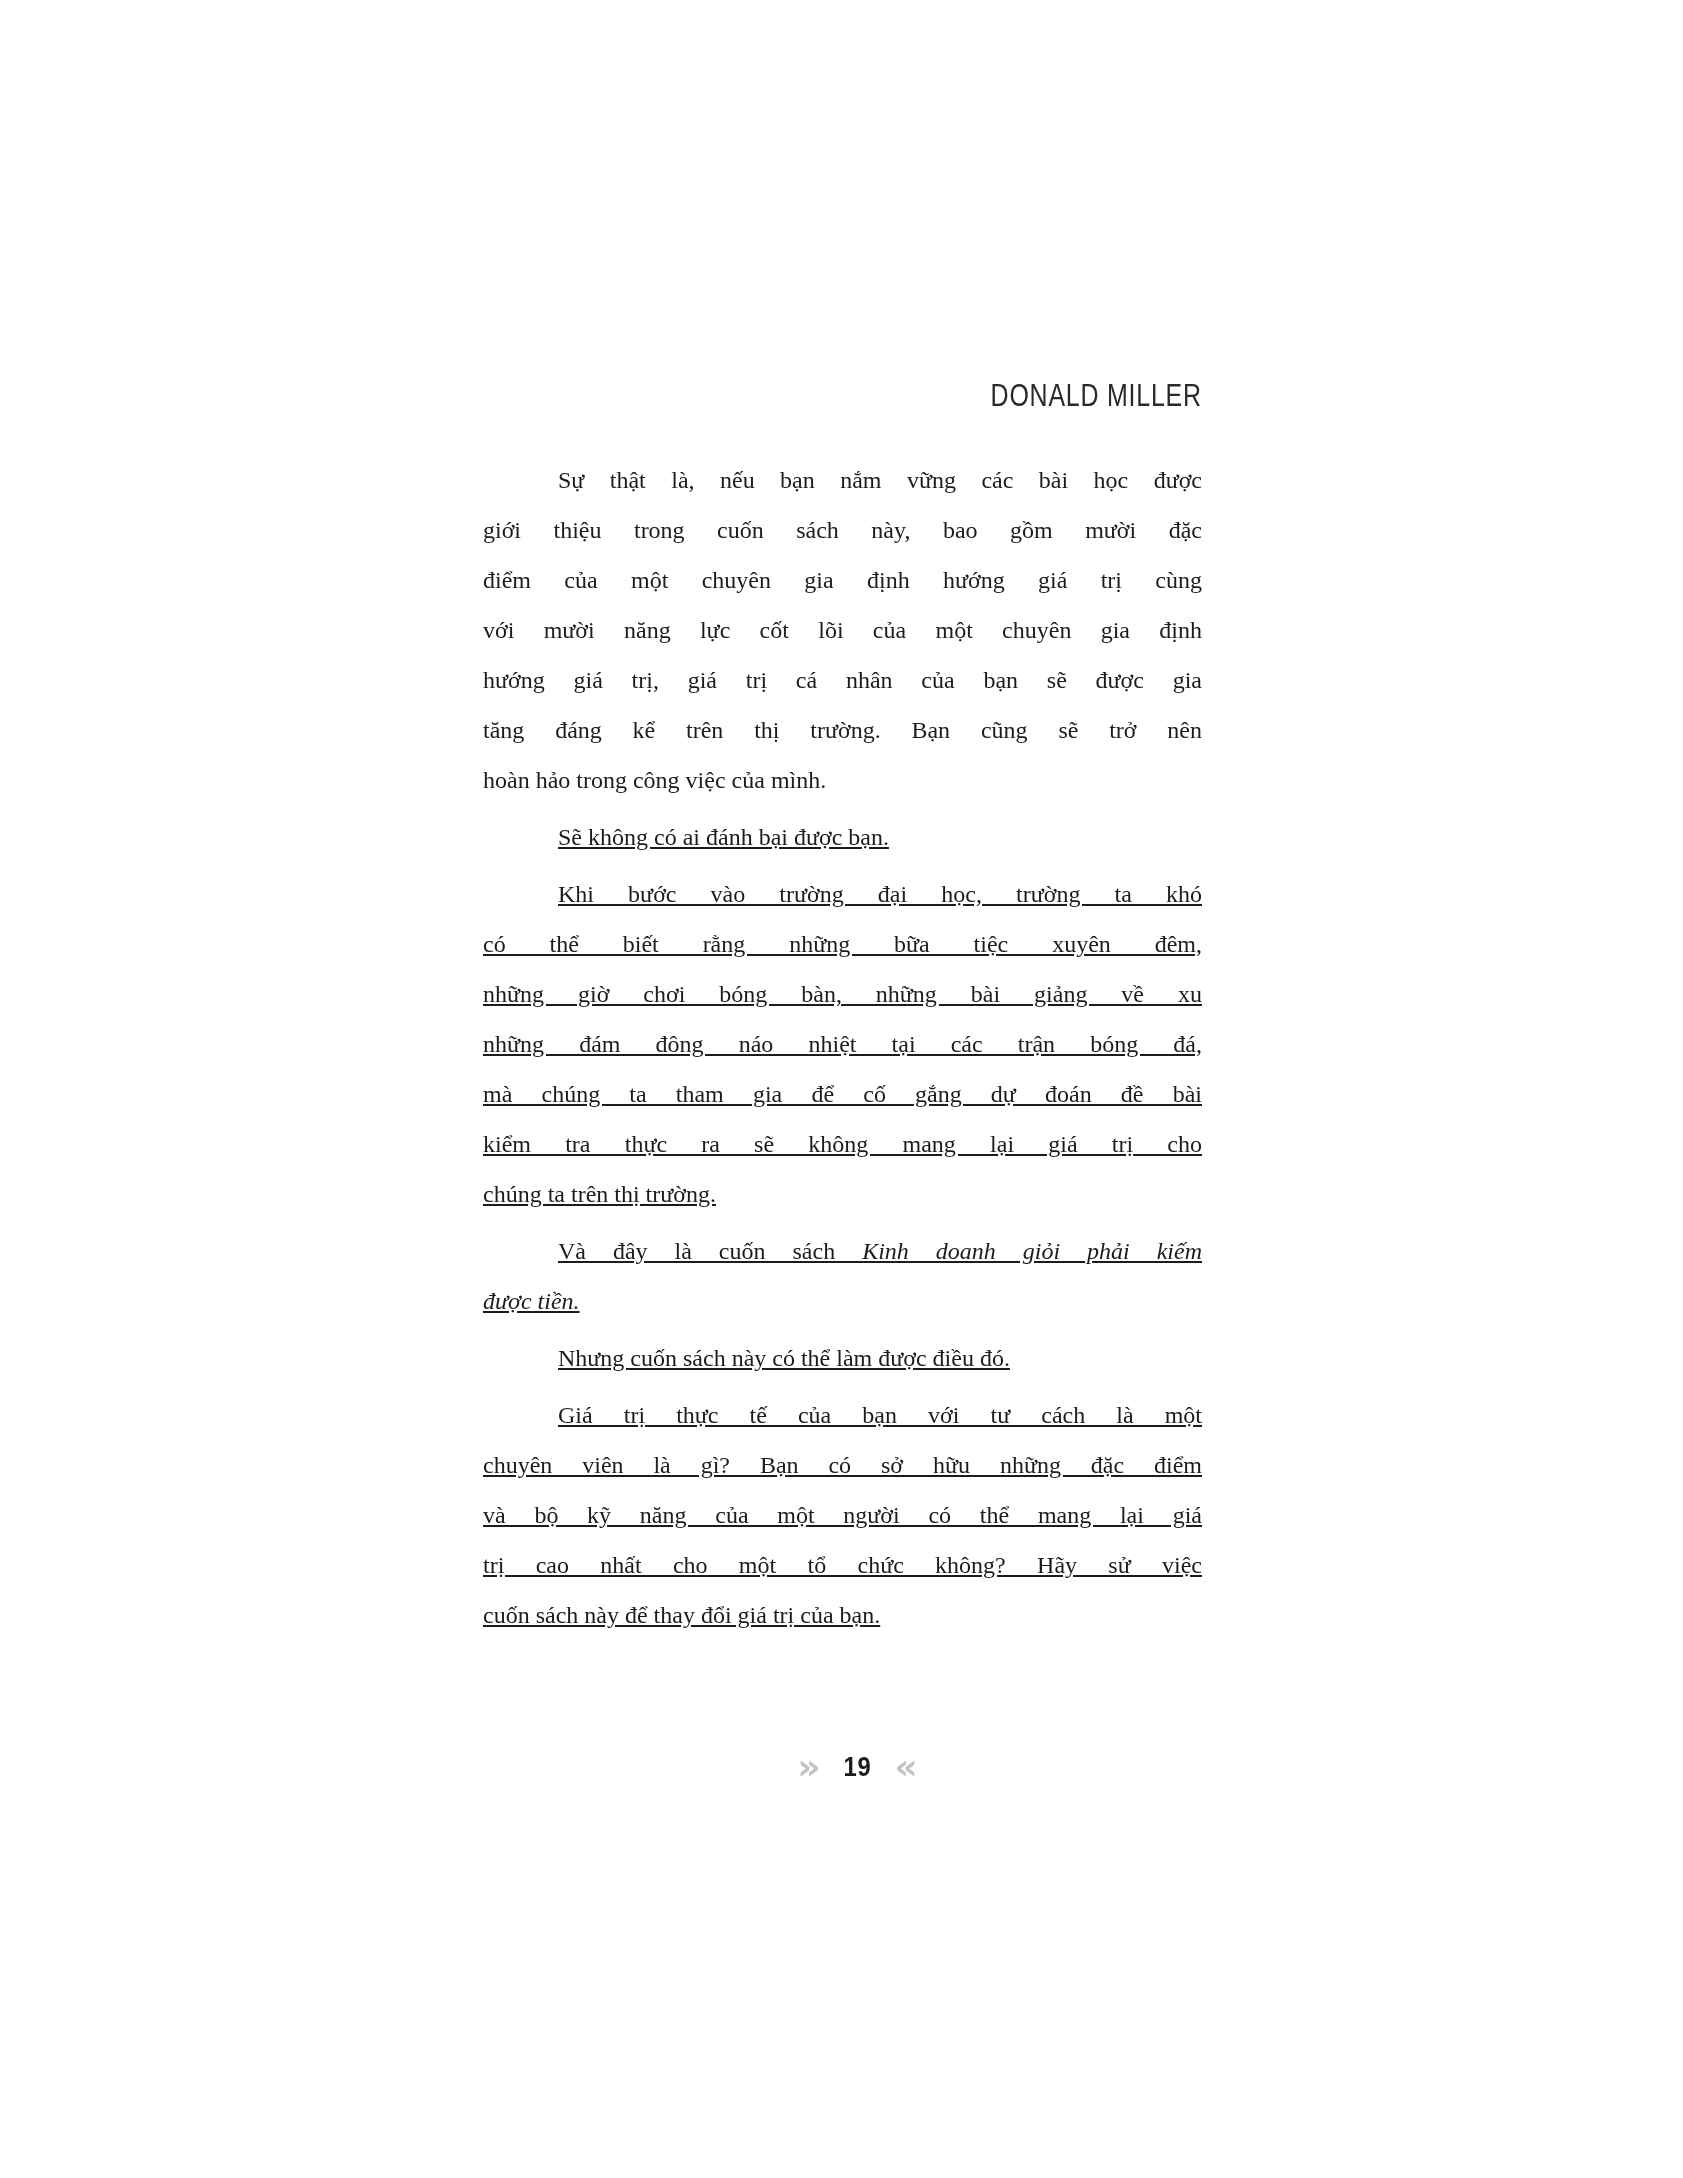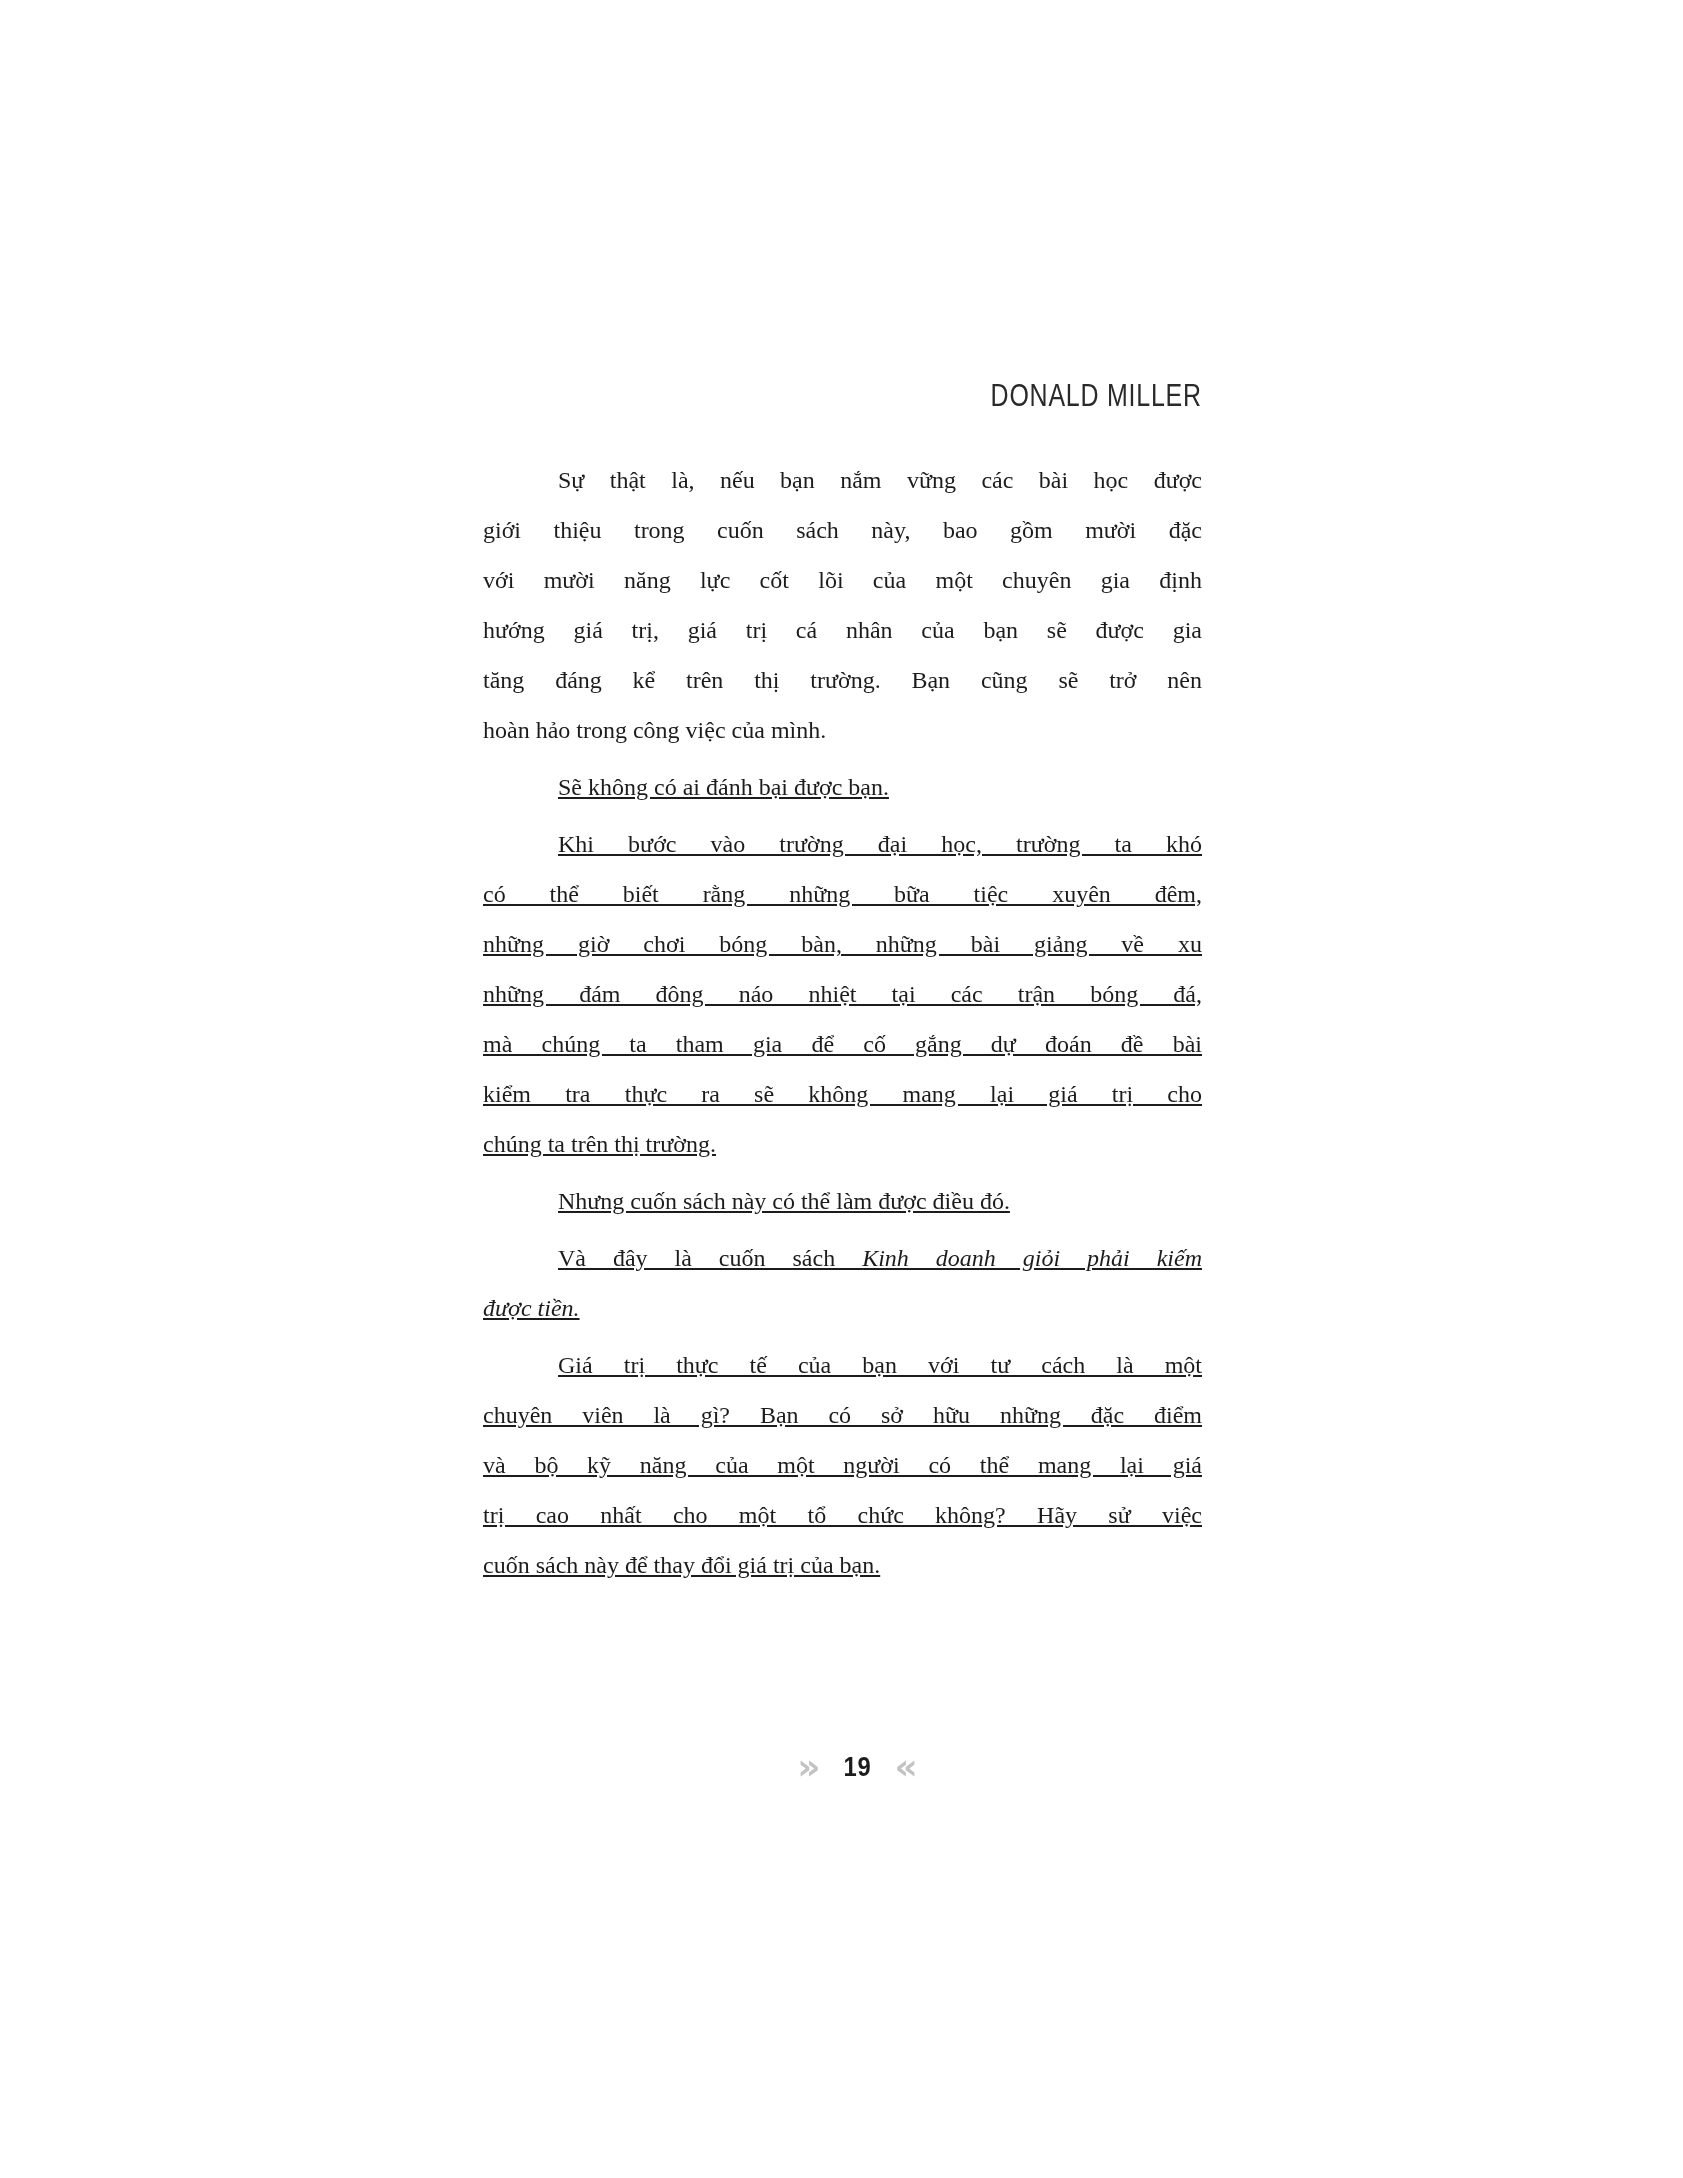--- a/index.html
+++ b/index.html
@@ -83,43 +83,44 @@
 <div class="page" style="--bg: #ffffff; --text-color: #1c1c1c; --header-color: #2a2a2a; --ornament-color: #c3c3c3;">
 
   <div class="running-header">
     <span class="squeeze">DONALD MILLER</span>
   </div>
 
   <div class="text-block">
       <div class="paragraph">
         <div class="line indent"><span>Sự thật là, nếu bạn nắm vững các bài học được</span></div>
         <div class="line"><span>giới thiệu trong cuốn sách này, bao gồm mười đặc</span></div>
+        <div class="line"><span>điểm của một chuyên gia định hướng giá trị cùng</span></div>
         <div class="line"><span>với mười năng lực cốt lõi của một chuyên gia định</span></div>
         <div class="line"><span>hướng giá trị, giá trị cá nhân của bạn sẽ được gia</span></div>
         <div class="line"><span>tăng đáng kể trên thị trường. Bạn cũng sẽ trở nên</span></div>
         <div class="line last"><span>hoàn hảo trong công việc của mình.</span></div>
       </div>
       <div class="paragraph">
         <div class="line indent last"><span>Sẽ không có ai đánh bại được bạn.</span></div>
       </div>
       <div class="paragraph">
         <div class="line indent"><span>Khi bước vào trường đại học, trường ta khó</span></div>
         <div class="line"><span>có thể biết rằng những bữa tiệc xuyên đêm,</span></div>
         <div class="line"><span>những giờ chơi bóng bàn, những bài giảng về xu</span></div>
         <div class="line"><span>những đám đông náo nhiệt tại các trận bóng đá,</span></div>
         <div class="line"><span>mà chúng ta tham gia để cố gắng dự đoán đề bài</span></div>
         <div class="line"><span>kiểm tra thực ra sẽ không mang lại giá trị cho</span></div>
         <div class="line last"><span>chúng ta trên thị trường.</span></div>
       </div>
       <div class="paragraph">
-        <div class="line indent last"><span>Nhưng cuốn sách này có thể làm được điều đó.</span></div>
+        <div class="line indent"><span>Và đây là cuốn sách </span><span class="italic">Kinh doanh giỏi phải kiếm</span></div>
+        <div class="line last"><span class="italic">được tiền.</span></div>
       </div>
       <div class="paragraph">
-        <div class="line indent"><span>Và đây là cuốn sách </span><span class="italic">Kinh doanh giỏi phải kiếm</span></div>
-        <div class="line last"><span class="italic">được tiền.</span></div>
+        <div class="line indent last"><span>Nhưng cuốn sách này có thể làm được điều đó.</span></div>
       </div>
       <div class="paragraph">
         <div class="line indent"><span>Giá trị thực tế của bạn với tư cách là một</span></div>
         <div class="line"><span>chuyên viên là gì? Bạn có sở hữu những đặc điểm</span></div>
         <div class="line"><span>và bộ kỹ năng của một người có thể mang lại giá</span></div>
         <div class="line"><span>trị cao nhất cho một tổ chức không? Hãy sử việc</span></div>
         <div class="line last"><span>cuốn sách này để thay đổi giá trị của bạn.</span></div>
       </div>
     </div>
 

